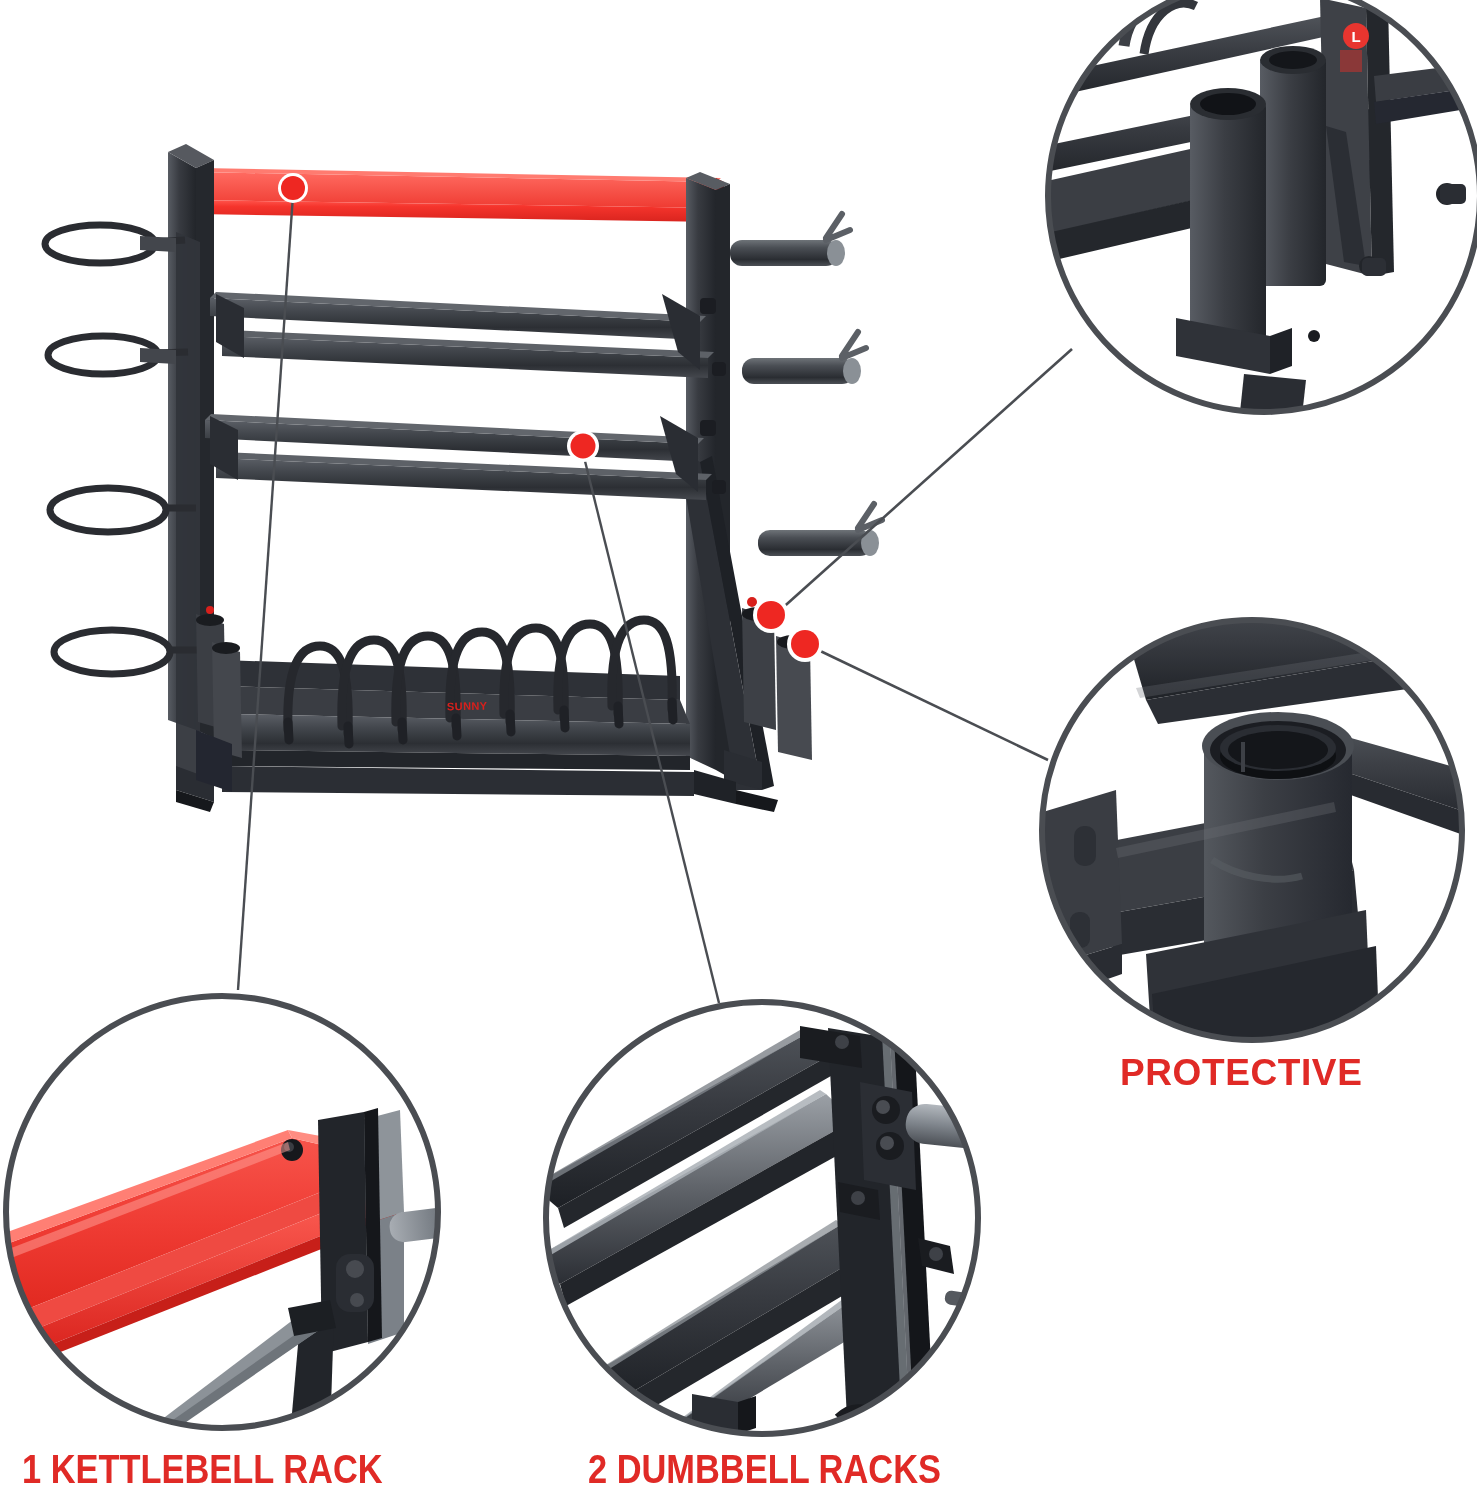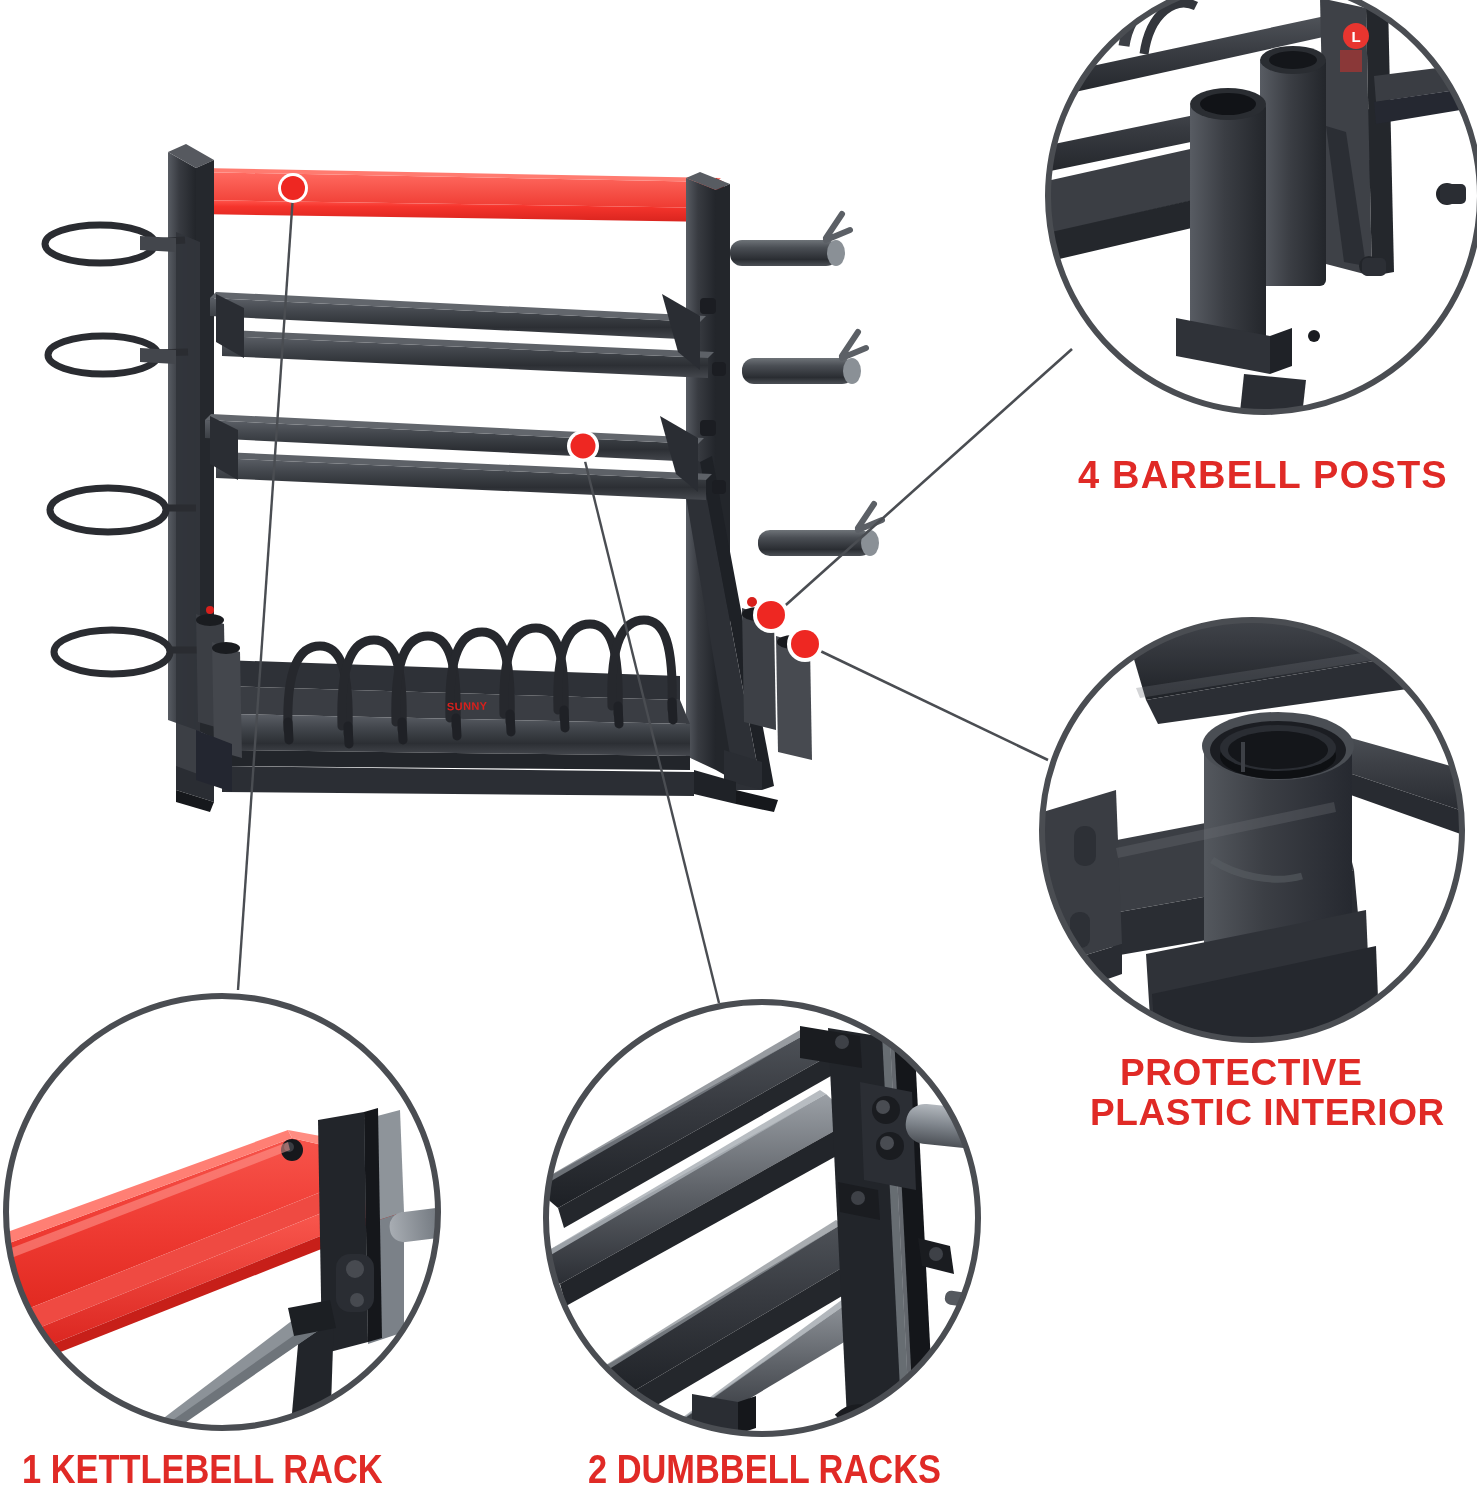--- a/index.html
+++ b/index.html
@@ -334,21 +334,20 @@
       <rect x="396" y="208" width="26" height="20" rx="5" fill="#2a2d33"></rect>
       <circle cx="325" cy="290" r="10" fill="#22252a"></circle>
       <rect x="318" y="282" width="24" height="18" rx="5" fill="#2c2f35"></rect>
       <circle cx="270" cy="360" r="6" fill="#1a1c20"></circle>
 
       <polygon points="200,398 262,404 258,440 196,436" fill="#2a2d33"></polygon>
     </g>
     <circle cx="220" cy="220" r="216" fill="none" stroke="#4a4d52" stroke-width="6"></circle>
   </svg>
 
-  <div class="label" id="label-barbell-posts">4 BARBELL POSTS</div>
 
   <svg class="abs" style="left:1036px; top:614px;" width="436" height="436" viewBox="0 0 436 436">
     <defs>
       <clipPath id="clipPI">
           <circle cx="216" cy="216" r="210"></circle>
         </clipPath>
       <linearGradient id="piTopBeam" x1="0" y1="0" x2="0" y2="1">
         <stop offset="0" stop-color="#4b4f55"></stop>
         <stop offset="0.45" stop-color="#383b41"></stop>
         <stop offset="1" stop-color="#1f2227"></stop>
@@ -399,21 +398,20 @@
       <polygon points="116,380 340,332 344,436 120,436" fill="#25282e"></polygon>
 
       <polygon points="80,234 298,188 300,198 82,244" fill="#6a6e74" opacity="0.35"></polygon>
       <polygon points="100,74 436,22 436,30 104,84" fill="#6e7278" opacity="0.3"></polygon>
     </g>
     <circle cx="216" cy="216" r="210" fill="none" stroke="#4a4d52" stroke-width="6"></circle>
   </svg>
 
   <div class="label" id="label-plastic-interior">
     <span>PROTECTIVE</span>
-    <span class="l2">PLASTIC INTERIOR</span>
   </div>
 
   <svg class="abs" style="left:0px; top:992px;" width="444" height="444" viewBox="0 0 444 444">
     <defs>
       <clipPath id="clipKB">
           <circle cx="222" cy="220" r="216"></circle>
         </clipPath>
       <linearGradient id="kbTrayIn" x1="0" y1="0" x2="0" y2="1">
         <stop offset="0" stop-color="#f7544b"></stop>
         <stop offset="0.5" stop-color="#ef3b33"></stop>

